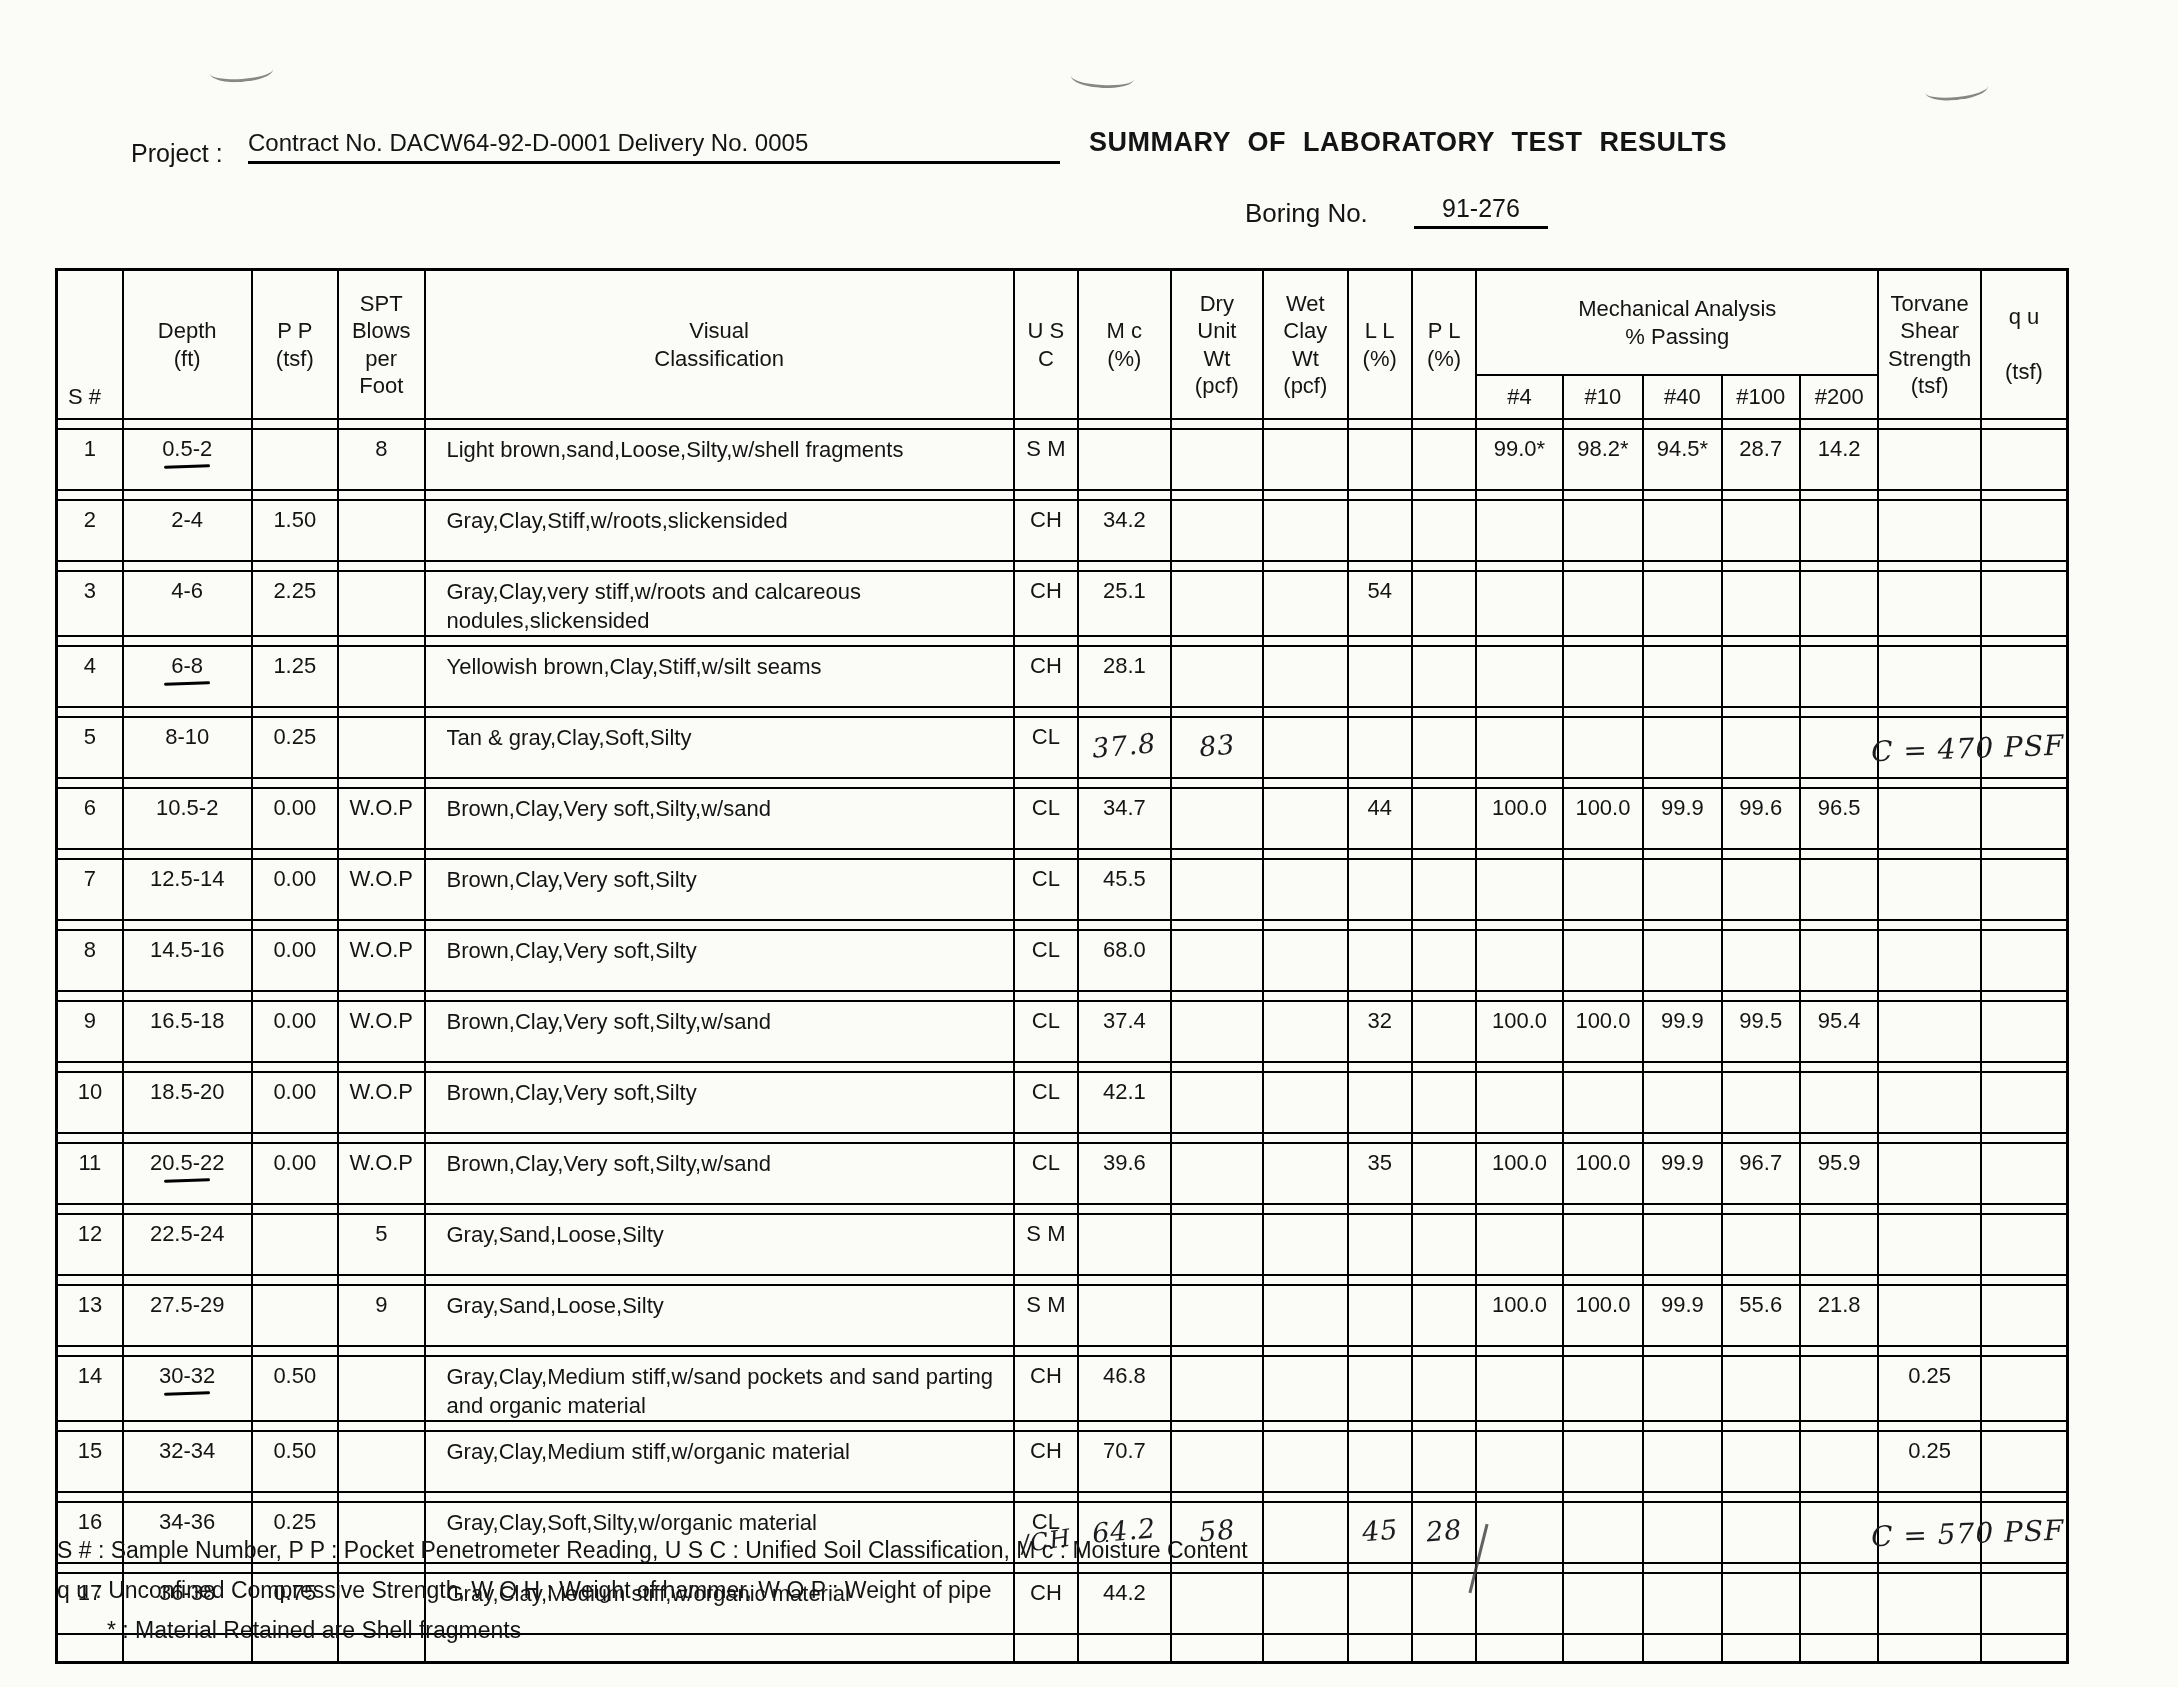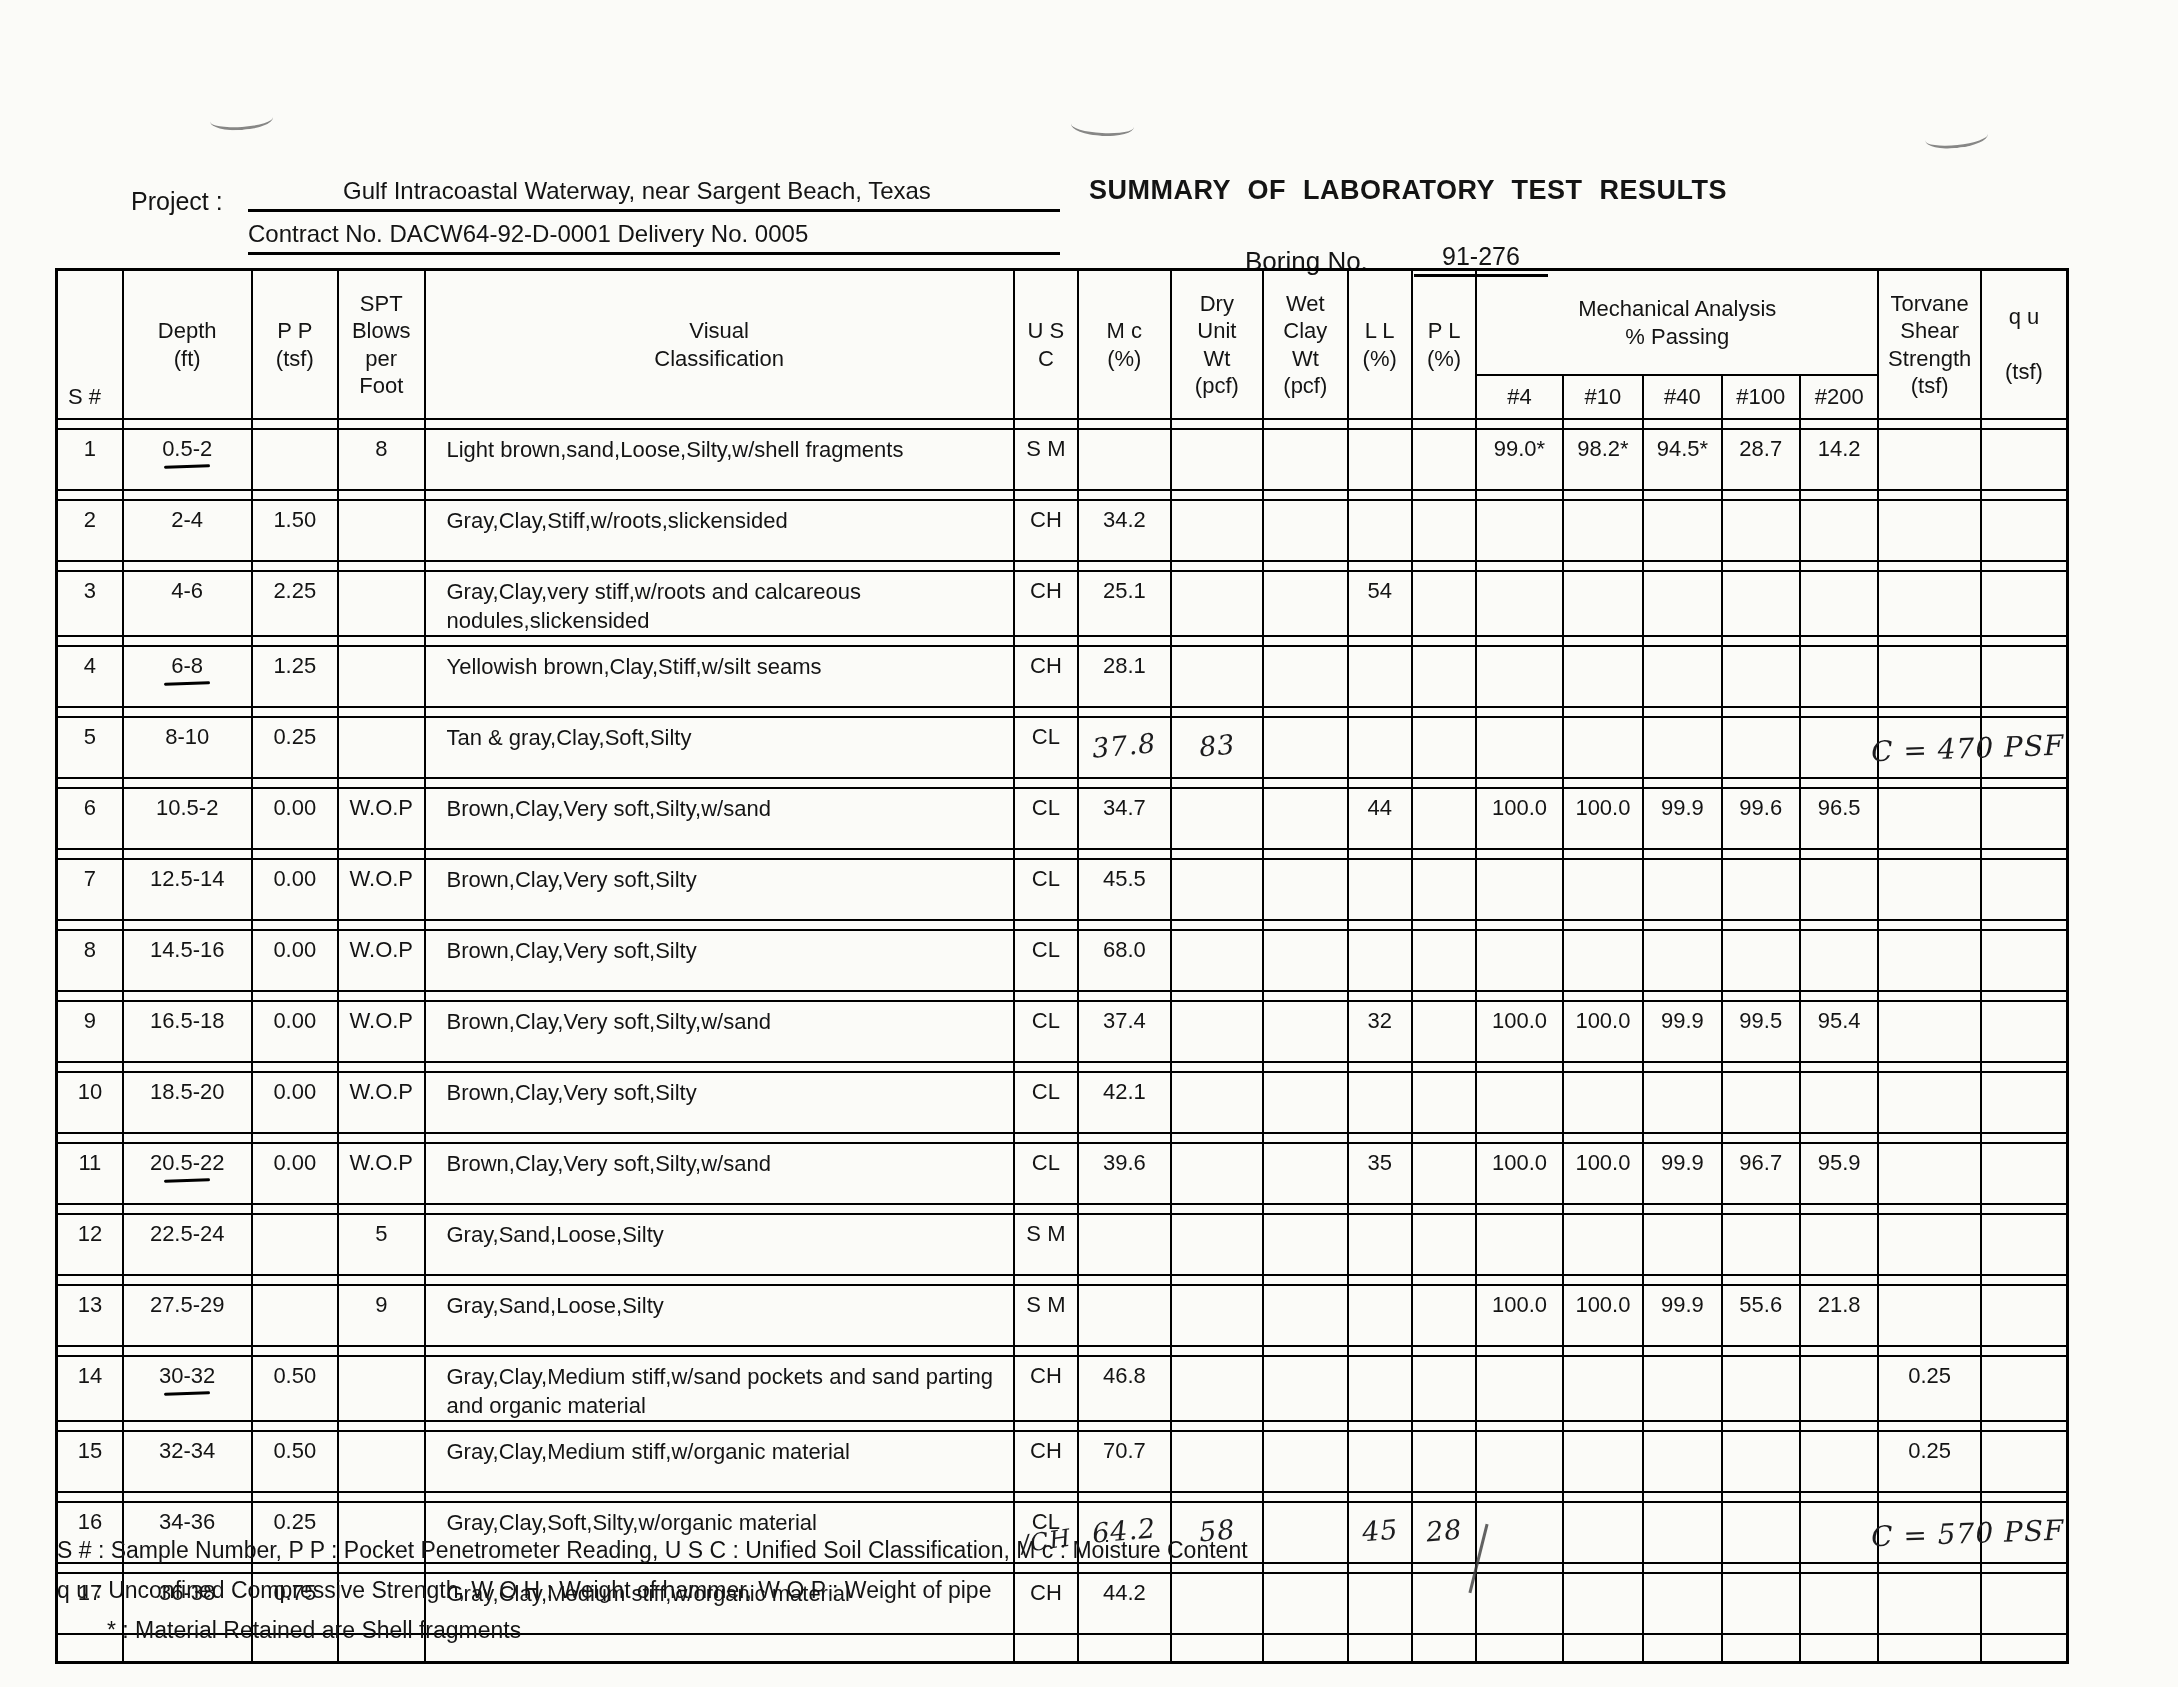--- a/index.html
+++ b/index.html
@@ -2,21 +2,21 @@
 <html><head>
 <meta charset="utf-8">
 <style>
   html,body { margin:0; padding:0; }
   body {
     width:2178px; height:1687px; position:relative; overflow:hidden;
     background:#fbfbf8; color:#141414;
     font-family:"Liberation Sans", sans-serif;
   }
   
-  .top { position:absolute; left:0; top:0; width:2178px; height:267px;margin-top:48px; }
+  .top { position:absolute; left:0; top:0; width:2178px; height:267px; }
   .project-label { position:absolute; left:131px; top:139px; font-size:25px; }
   .project-lines { position:absolute; left:248px; top:127px; width:812px; }
   .u-line {
     border-bottom:3px solid #000; padding:2px 24px 4px 95px;
     font-size:24px; white-space:nowrap; margin-bottom:6px;
   }
   .u-line.second { padding-left:0; padding-right:10px; }
   .page-title {
     position:absolute; left:1089px; top:127px; font-size:27px; font-weight:bold;
     letter-spacing:0.5px; word-spacing:9px;
@@ -87,21 +87,20 @@
 </head>
 <body>
 
 <div class="top">
   <div class="smudge s1"></div>
   <div class="smudge s2"></div>
   <div class="smudge s3"></div>
 
   <div class="project-label">Project :</div>
   <div class="project-lines">
-    <div class="u-line">Gulf Intracoastal Waterway, near Sargent Beach, Texas</div>
     <div class="u-line second">Contract No. DACW64-92-D-0001 Delivery No. 0005</div>
   </div>
 
   <div class="page-title">SUMMARY OF LABORATORY TEST RESULTS</div>
   <div class="boring-label">Boring No.</div>
   <div class="boring-value">91-276</div>
 </div>
 
 <div class="table-wrap">
   <table class="results">

